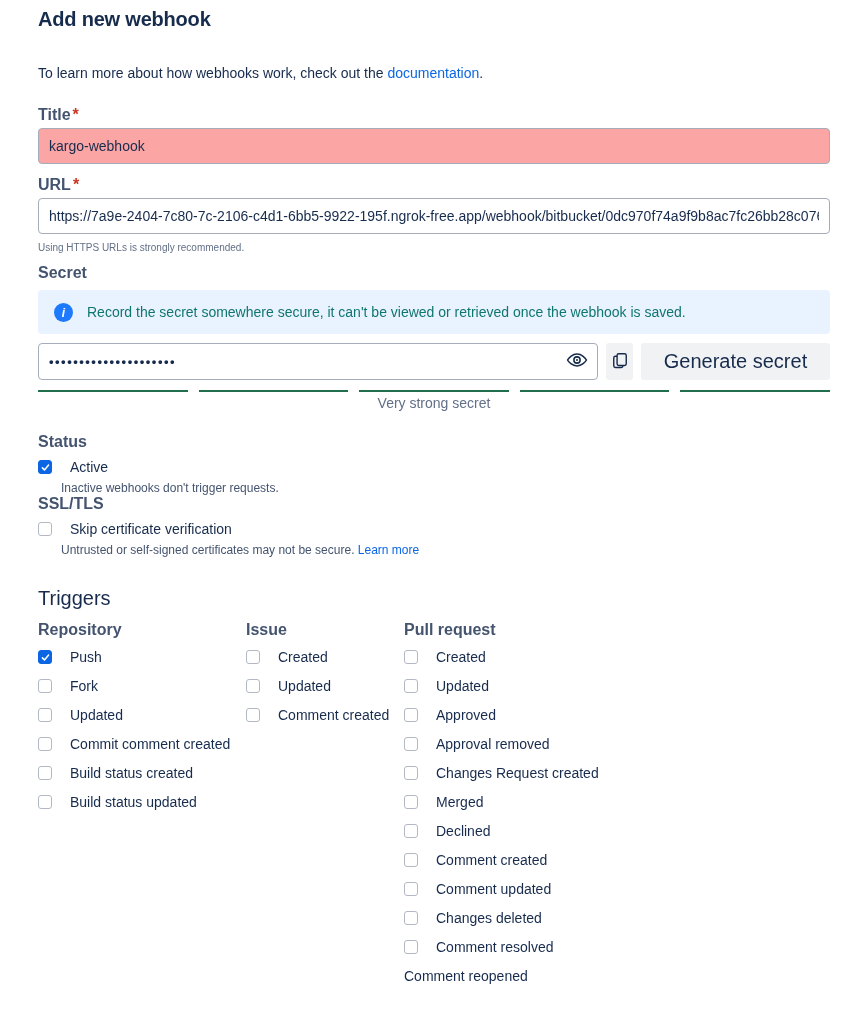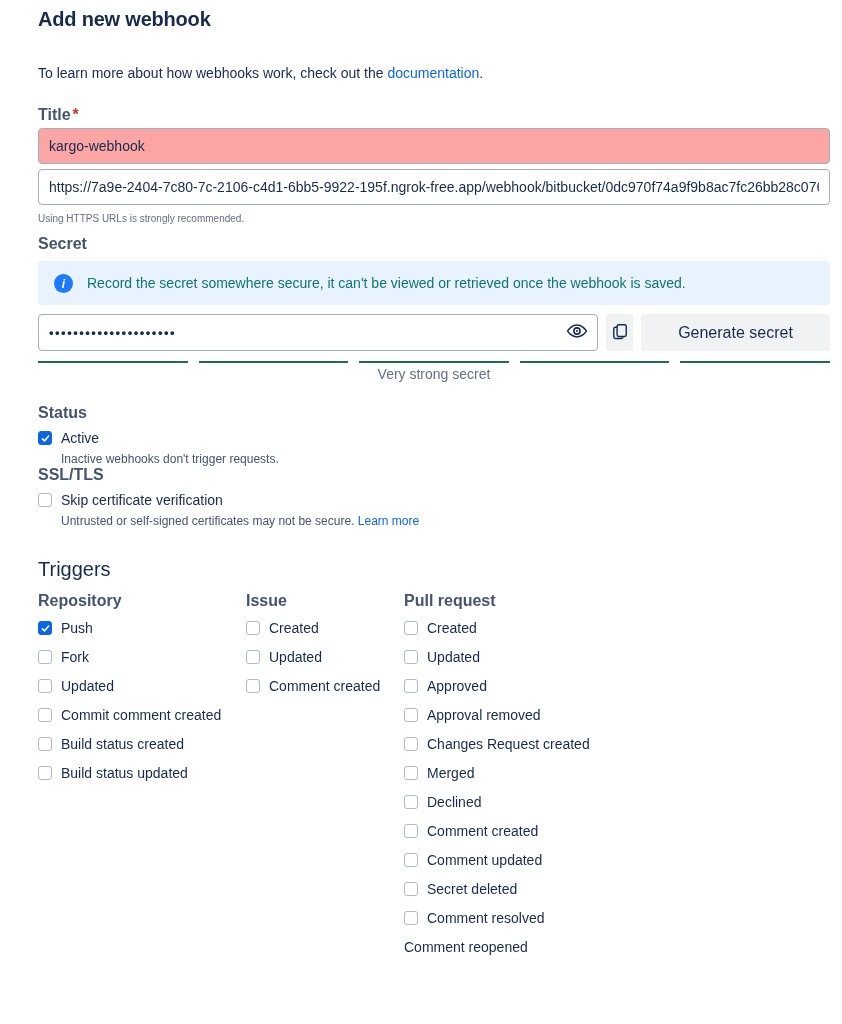--- a/index.html
+++ b/index.html
@@ -119,21 +119,21 @@
     border: none;
     border-radius: 3px;
     background: #F1F2F4;
     display: flex; align-items: center; justify-content: center;
     cursor: pointer;
   }
   .btn {
     border: none;
     border-radius: 3px;
     font-family: "Liberation Sans", "DejaVu Sans", sans-serif;
-    font-size: 16px;
+    font-size: 20px;
     font-weight: 500;
     cursor: pointer;
   }
   .btn-neutral { background: #F1F2F4; color: #172B4D; }
   .generate-btn {
     flex: 1;
     height: 37px;
   }
 
   .strength-meter {
@@ -148,21 +148,21 @@
     font-size: 14px;
     color: #626F86;
   }
 
   .lbl-status { margin-top: 23px; }
   .lbl-ssl    { }
 
   .check-row {
     display: flex;
     align-items: center;
-    gap: 9px;
+    gap: 18px;
     cursor: pointer;
   }
   .check-row.static { margin-top: 7px; }
   .checkbox {
     flex: none;
     width: 14px; height: 14px;
     border: 1.5px solid #B3B9C4;
     border-radius: 3px;
     background: #fff;
     display: flex; align-items: center; justify-content: center;
@@ -202,20 +202,21 @@
 
 <div class="page">
 
   <h1 class="page-title">Add new webhook</h1>
 
   <p class="intro"><span>To learn more about how webhooks work, check out the </span><a class="link">documentation</a><span>.</span></p>
 
   <div class="field-label lbl-title"><span>Title</span><span class="req">*</span></div>
   <input class="text-input autofill" type="text" value="kargo-webhook" style="">
 
+  <div class="field-label lbl-url"><span>URL</span><span class="req">*</span></div>
   <input class="text-input" type="text" value="https://7a9e-2404-7c80-7c-2106-c4d1-6bb5-9922-195f.ngrok-free.app/webhook/bitbucket/0dc970f74a9f9b8ac7fc26bb28c076c0c9" style="">
   <div class="helper">Using HTTPS URLs is strongly recommended.</div>
 
   <div class="field-label lbl-secret">Secret</div>
 
   <div class="info-banner">
     <span class="info-icon">i</span>
     <span class="banner-text">Record the secret somewhere secure, it can't be viewed or retrieved once the webhook is saved.</span>
   </div>
 
@@ -352,21 +353,21 @@
         <label class="check-row">
           <span class="checkbox"></span>
           <span class="check-label">Comment created</span>
         </label>
         <label class="check-row">
           <span class="checkbox"></span>
           <span class="check-label">Comment updated</span>
         </label>
         <label class="check-row">
           <span class="checkbox"></span>
-          <span class="check-label">Secret deleted</span>
+          <span class="check-label">Changes deleted</span>
         </label>
         <label class="check-row">
           <span class="checkbox"></span>
           <span class="check-label">Comment resolved</span>
         </label>
         <label class="check-row">
           <span class="check-label">Comment reopened</span>
         </label>
       </div>
     </div>

